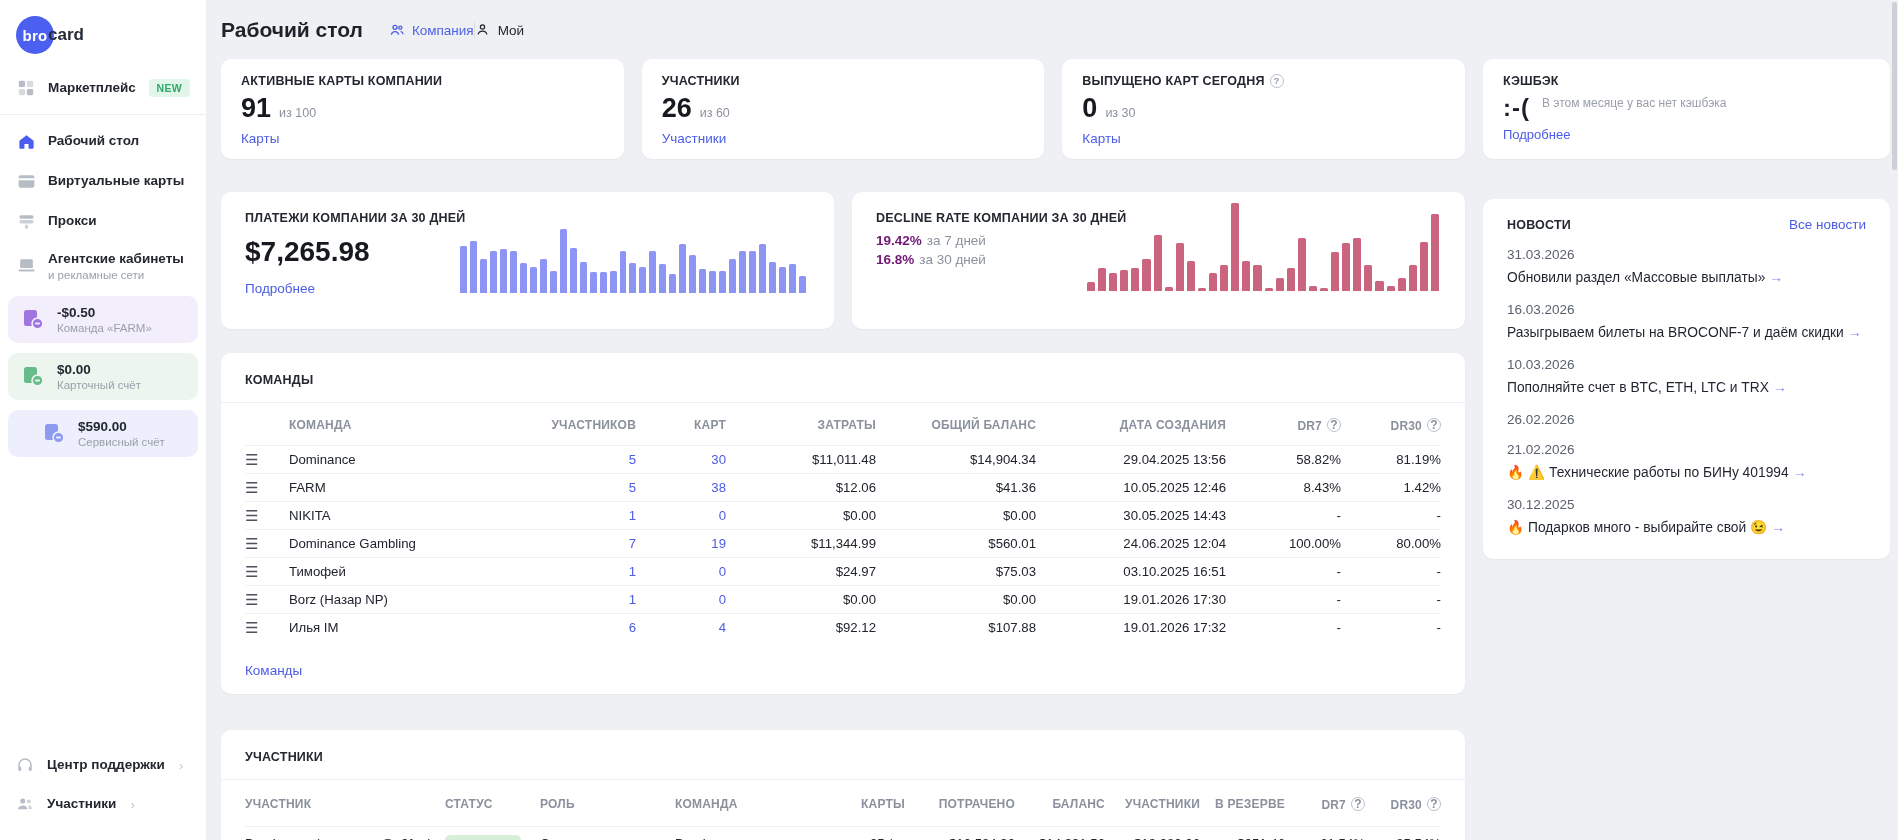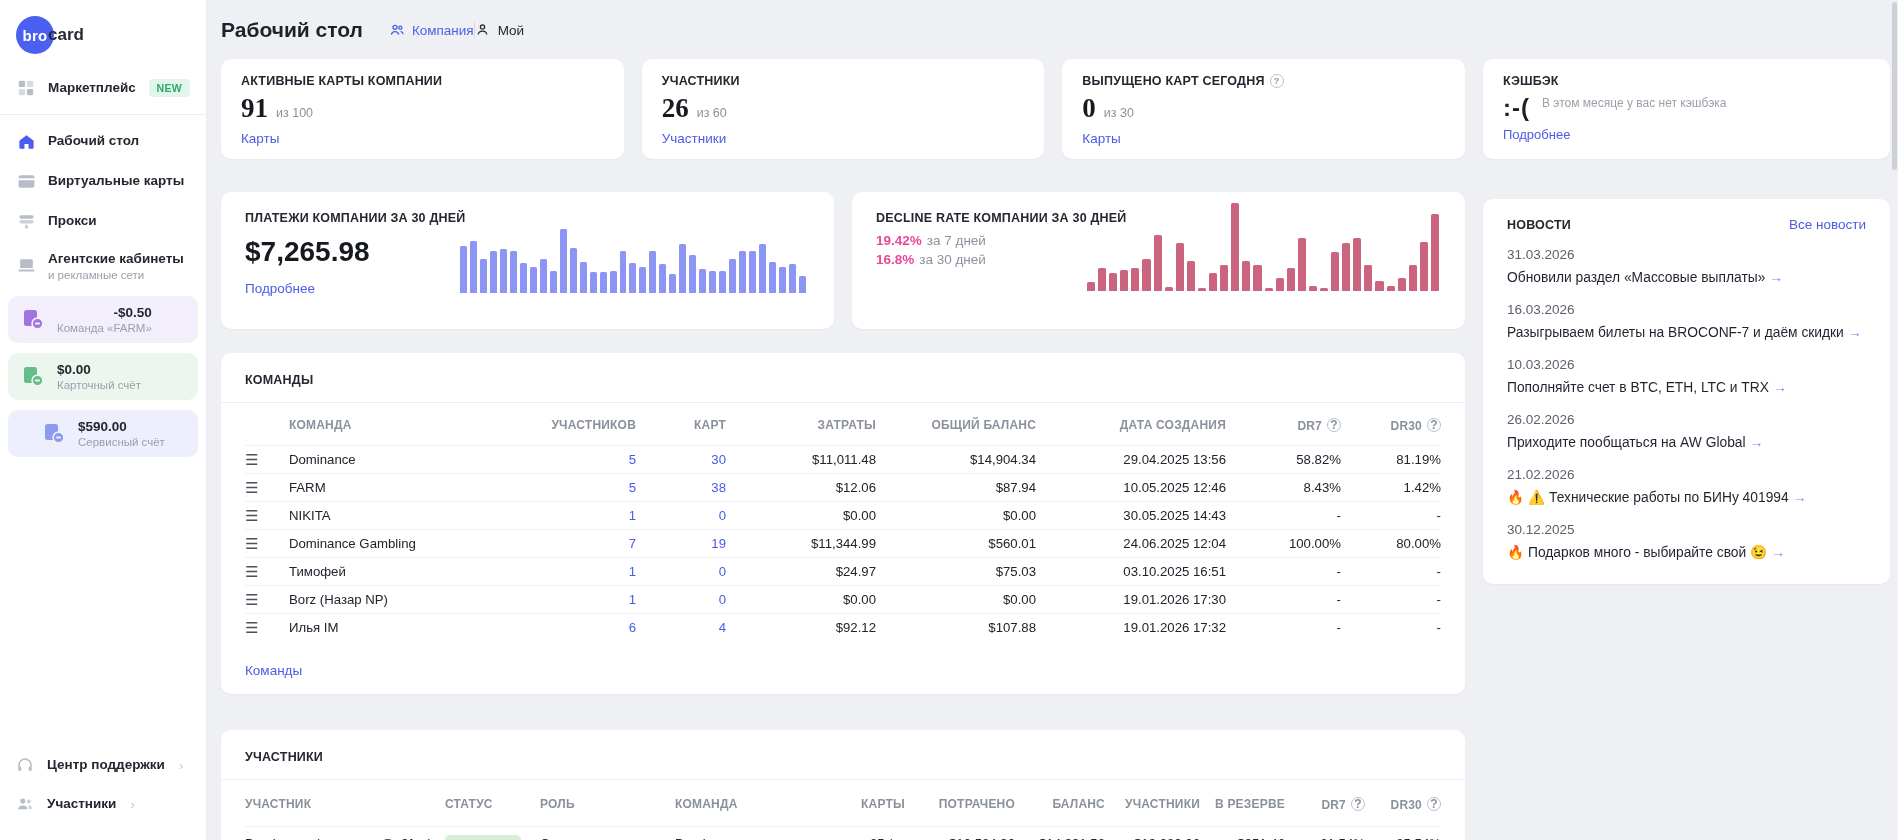--- a/index.html
+++ b/index.html
@@ -37,21 +37,21 @@
   .nav-sub { font-size:11.5px; color:#9aa0aa; font-weight:normal; margin-top:1px; }
   .badge-new {
     margin-left:auto; background:#e2f5ea; color:#2fa968;
     font-size:10.5px; font-weight:bold; padding:3px 8px; border-radius:4px; letter-spacing:.3px;
   }
   .side-divider { height:1px; background:#eceef1; margin:6px 0; }
   .acct {
     margin:5px 8px; border-radius:10px; padding:9px 12px;
     display:flex; align-items:center; gap:11px; cursor:pointer;
   }
-  .acct.purple { background:#f3eefb;text-align:right; } .acct.purple .acct-ico { color:#a175e0; }
+  .acct.purple { background:#f3eefb; } .acct.purple .acct-ico { color:#a175e0; }
   .acct.green  { background:#ecf6ef; } .acct.green  .acct-ico { color:#66bd8b; }
   .acct.indigo { background:#edf0fc;padding-left:33px; } .acct.indigo .acct-ico { color:#8d9af0; }
   .acct-ico { width:26px; height:26px; flex:none; }
   .acct-amount { font-size:13.5px; font-weight:bold; color:#23272f; }
   .acct-label { font-size:11.5px; color:#9aa0aa; margin-top:2px; }
   .side-footer { margin-top:auto; padding:8px 0 16px; }
   .foot-item { display:flex; align-items:center; gap:12px; padding:10px 16px; cursor:pointer; }
   .foot-item .ico { width:19px; height:19px; color:#b7bdc7; }
   .foot-item .chev { color:#c2c7cf; font-size:13px; margin-left:2px; }
 
@@ -72,35 +72,35 @@
   .card {
     background:#fff; border-radius:10px;
     box-shadow:0 1px 2px rgba(25,30,45,.04);
     position:relative;
   }
   .card-title { font-size:12.5px; font-weight:bold; letter-spacing:.2px; color:#23272f; }
 
   .stat-row { display:flex; gap:18px; }
   .stat-card { flex:1; height:100px; padding:15px 20px; }
   .stat-value-row { display:flex; align-items:baseline; gap:8px; margin-top:5px; }
-  .stat-value { font-size:27px; font-weight:bold; color:#16191f;font-family:Liberation Serif, serif; }
+  .stat-value { font-size:27px; font-weight:bold; color:#16191f; }
   .stat-of { font-size:12.5px; color:#8b929d;text-align:right; }
   .stat-card .link { display:inline-block; margin-top:7px; font-size:13.5px; }
   .q-circle {
     display:inline-flex; align-items:center; justify-content:center;
     width:14px; height:14px; border:1px solid #b9c1ce; border-radius:50%;
     color:#8d95a3; font-size:9px; font-weight:bold; margin-left:5px; vertical-align:1px;
   }
 
   .chart-row { display:flex; gap:18px; margin-top:33px; }
   .chart-card { flex:1; height:137px; padding:19px 24px; overflow:hidden; }
   .pay-amount { font-size:28px; font-weight:bold; color:#16191f; margin-top:11px; }
   .chart-card .link { display:inline-block; margin-top:13px; font-size:13.5px; }
   .dr-line { font-size:13.5px; margin-top:8px; color:#8b929d; }
-  .dr-line b { color:#ec4899; margin-right:5px;margin-top:42px; }
+  .dr-line b { color:#701a75; margin-right:5px;margin-top:42px; }
   .dr-line + .dr-line { margin-top:4px; }
   .bars { position:absolute; display:flex; align-items:flex-end; gap:3px; }
   .bars-pay { right:28px; bottom:36px; width:346px; height:64px; }
   .bars-dr  { right:26px; bottom:38px; width:352px; height:88px; }
   .bar { flex:1; border-radius:1.5px 1.5px 0 0; min-height:2px; }
 
   
   .cashback-card { height:100px; padding:15px 20px; }
   .cb-row { display:flex; align-items:flex-start; gap:12px; margin-top:7px; }
   .cb-emoticon { font-size:24px; font-weight:bold; color:#1b1f27; letter-spacing:1px; line-height:1.1; }
@@ -453,21 +453,21 @@
                 <span>29.04.2025 13:56</span>
                 <span>58.82%</span>
                 <span>81.19%</span>
               </div>
               <div class="t-row">
                 <span class="menu-ico">☰</span>
                 <span>FARM</span>
                 <span class="num-link">5</span>
                 <span class="num-link">38</span>
                 <span>$12.06</span>
-                <span>$87.94</span>
+                <span>$41.36</span>
                 <span>10.05.2025 12:46</span>
                 <span>8.43%</span>
                 <span>1.42%</span>
               </div>
               <div class="t-row">
                 <span class="menu-ico">☰</span>
                 <span>NIKITA</span>
                 <span class="num-link">1</span>
                 <span class="num-link">0</span>
                 <span>$0.00</span>
@@ -586,21 +586,20 @@
             <div class="news-item">
               <div class="news-date">16.03.2026</div>
               <div class="news-title">Разыгрываем билеты на BROCONF-7 и даём скидки<span class="news-arrow">→</span></div>
             </div>
             <div class="news-item">
               <div class="news-date">10.03.2026</div>
               <div class="news-title">Пополняйте счет в BTC, ETH, LTC и TRX<span class="news-arrow">→</span></div>
             </div>
             <div class="news-item">
               <div class="news-date">26.02.2026</div>
-              <div class="news-title">Приходите пообщаться на AW Global<span class="news-arrow">→</span></div>
             </div>
             <div class="news-item">
               <div class="news-date">21.02.2026</div>
               <div class="news-title">🔥 ⚠️ Технические работы по БИНу 401994<span class="news-arrow">→</span></div>
             </div>
             <div class="news-item">
               <div class="news-date">30.12.2025</div>
               <div class="news-title">🔥 Подарков много - выбирайте свой 😉<span class="news-arrow">→</span></div>
             </div>
           </div>

